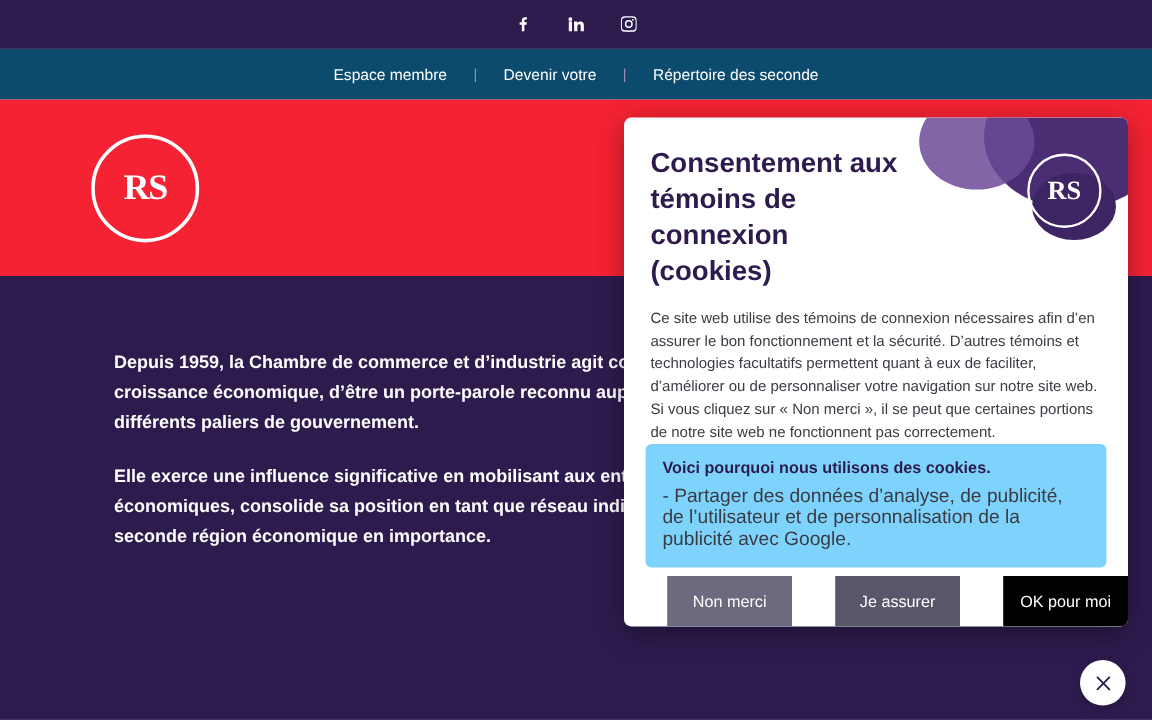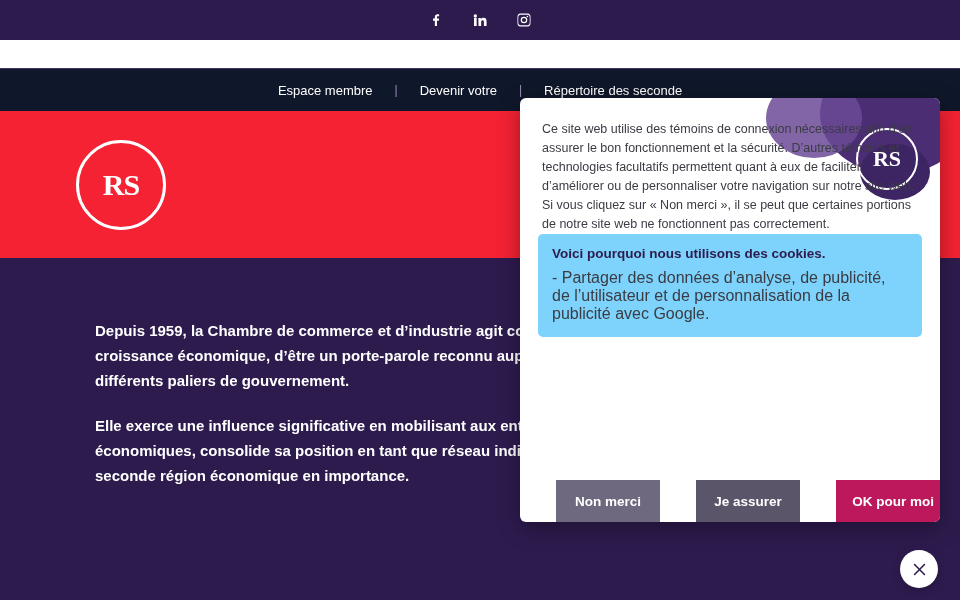--- a/index.html
+++ b/index.html
@@ -31,27 +31,26 @@
     display: inline-flex;
     align-items: center; justify-content: center;
     color: #ffffff;
     cursor: pointer;
   }
   .social-bar .sicon svg { width: 16px; height: 16px; fill: #ffffff; }
 
   
   .util-bar {
     height: 43px;
-    background: #0f172a;
+    background: #0c4a6e;
     border-top: 1px solid #453364;
     display: flex;
     align-items: center;
     justify-content: center;
     gap: 0;
-    margin-top: 28px;
   }
   .util-link {
     color: #ffffff;
     font-size: 13px;
     text-decoration: none;
     padding: 0 22px;
     cursor: pointer;
     white-space: nowrap;
   }
   .util-sep {
@@ -198,29 +197,29 @@
     display: flex;
     height: 42px;
     flex: 0 0 42px;
     position: relative;
     z-index: 3;
   }
   .cookie-btn {
     flex: 1;
     border: none;
     font-size: 13.5px;
-    font-weight: bold;
+    font-weight: normal;
     cursor: pointer;
     font-family: "Liberation Sans", sans-serif;
     color: #ffffff;
     margin-left: 36px;
   }
   .btn-decline { background: #6f6980; }
   .btn-choose  { background: #5b5569; }
-  .btn-accept  { background: #be185d; text-align: right; }
+  .btn-accept  { background: #000000; }
 
   
   .close-fab {
     position: absolute;
     right: 22px;
     bottom: 12px;
     width: 38px; height: 38px;
     border-radius: 50%;
     background: #ffffff;
     box-shadow: 0 2px 8px rgba(0,0,0,0.22);
@@ -278,20 +277,21 @@
     <div class="cookie-deco">
       <span class="blob blob1"></span>
       <span class="blob blob2"></span>
       <span class="blob blob3"></span>
     </div>
     <div class="cookie-logo">
       <span>RS</span>
     </div>
 
     <div class="cookie-content">
+      <h2 class="cookie-title">Consentement aux témoins de connexion (cookies)</h2>
       <p class="cookie-body">Ce site web utilise des témoins de connexion nécessaires afin d’en assurer le bon fonctionnement et la sécurité. D’autres témoins et technologies facultatifs permettent quant à eux de faciliter, d’améliorer ou de personnaliser votre navigation sur notre site web. Si vous cliquez sur « Non merci », il se peut que certaines portions de notre site web ne fonctionnent pas correctement.</p>
       <div class="cookie-why">
         <p class="cookie-why-title">Voici pourquoi nous utilisons des cookies.</p>
         <p class="cookie-why-item">- Partager des données d’analyse, de publicité, de l’utilisateur et de personnalisation de la publicité avec Google.</p>
       </div>
     </div>
 
     <div class="cookie-actions">
       <button class="cookie-btn btn-decline">Non merci</button>
       <button class="cookie-btn btn-choose">Je assurer</button>

